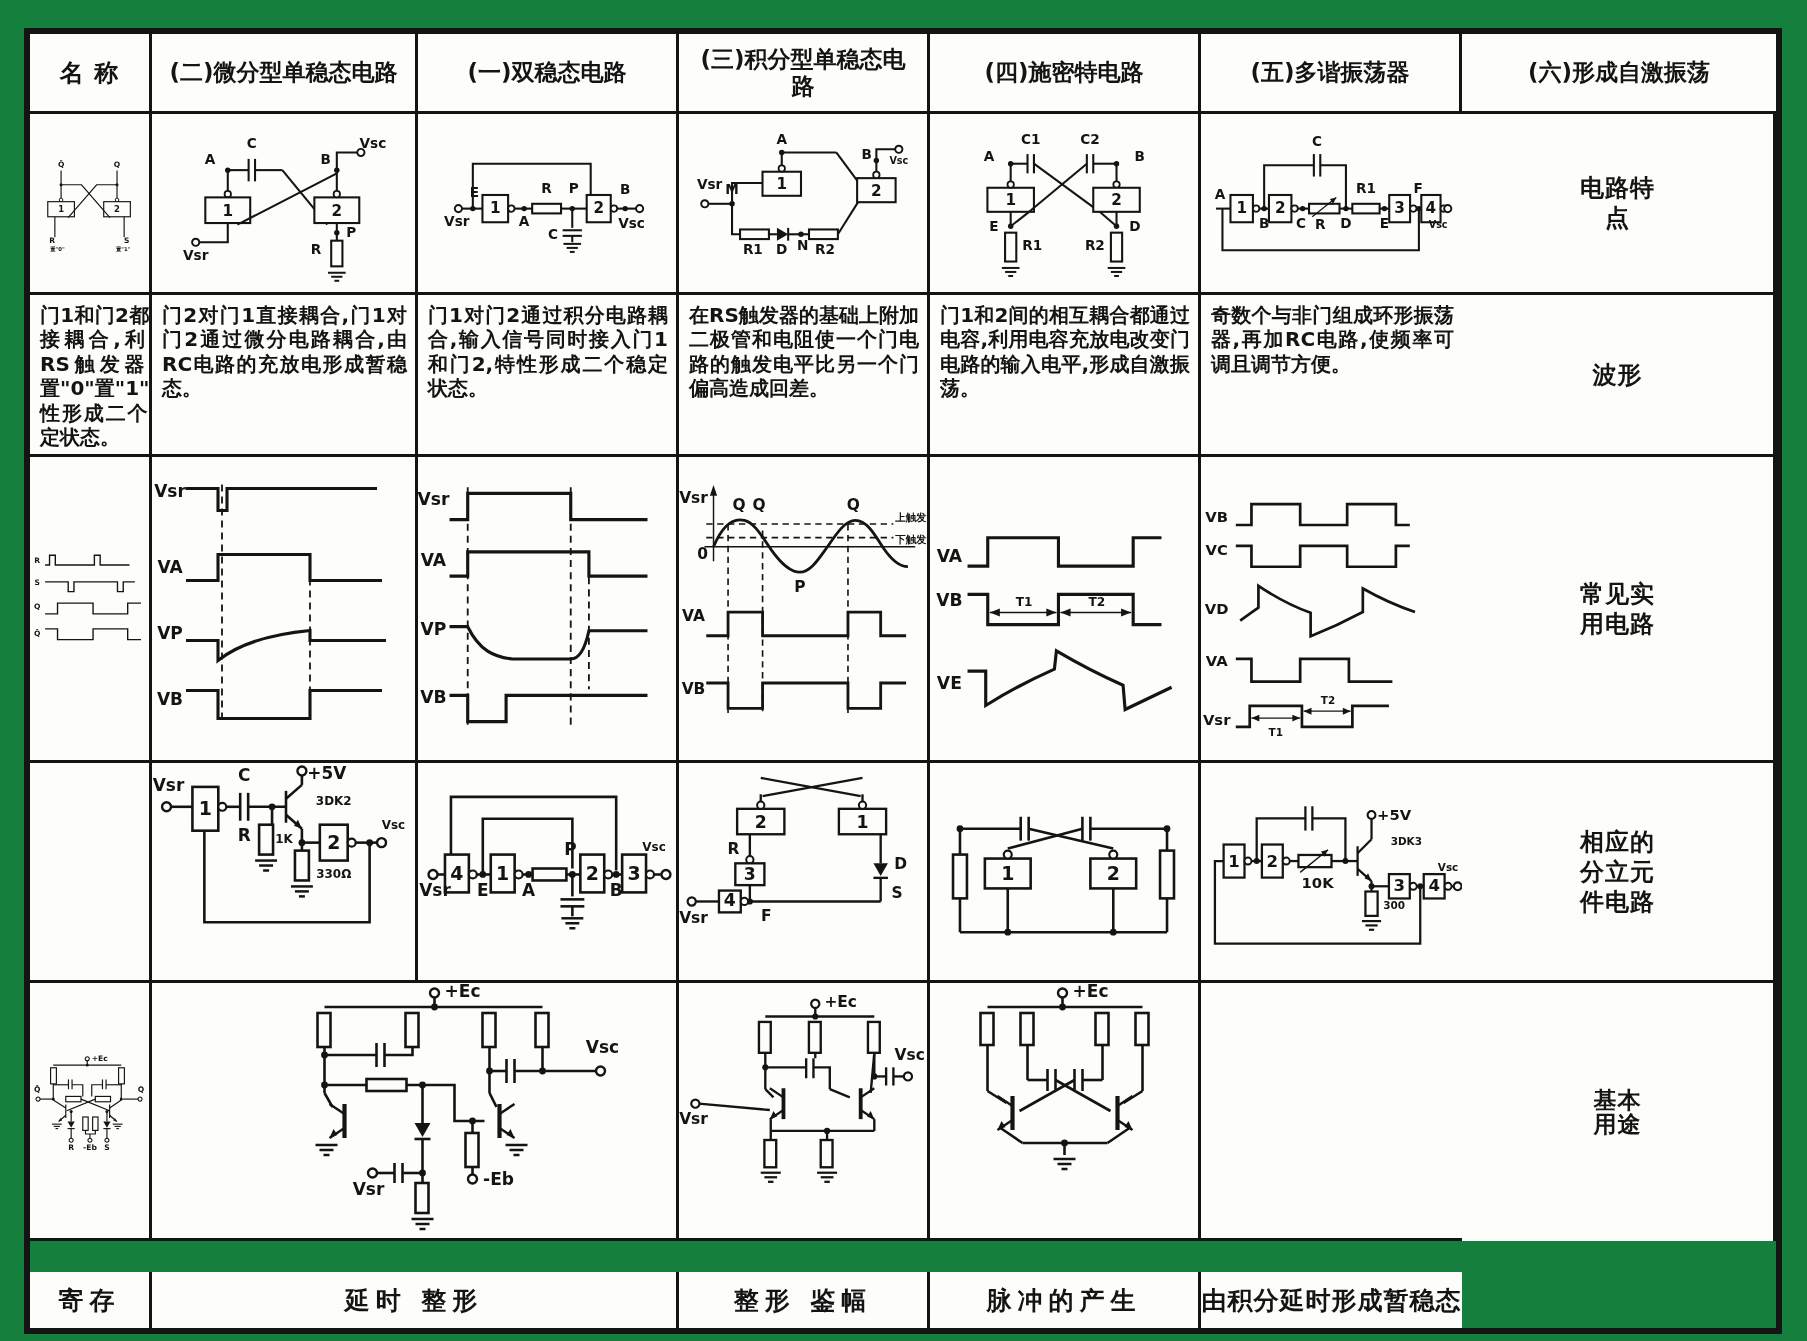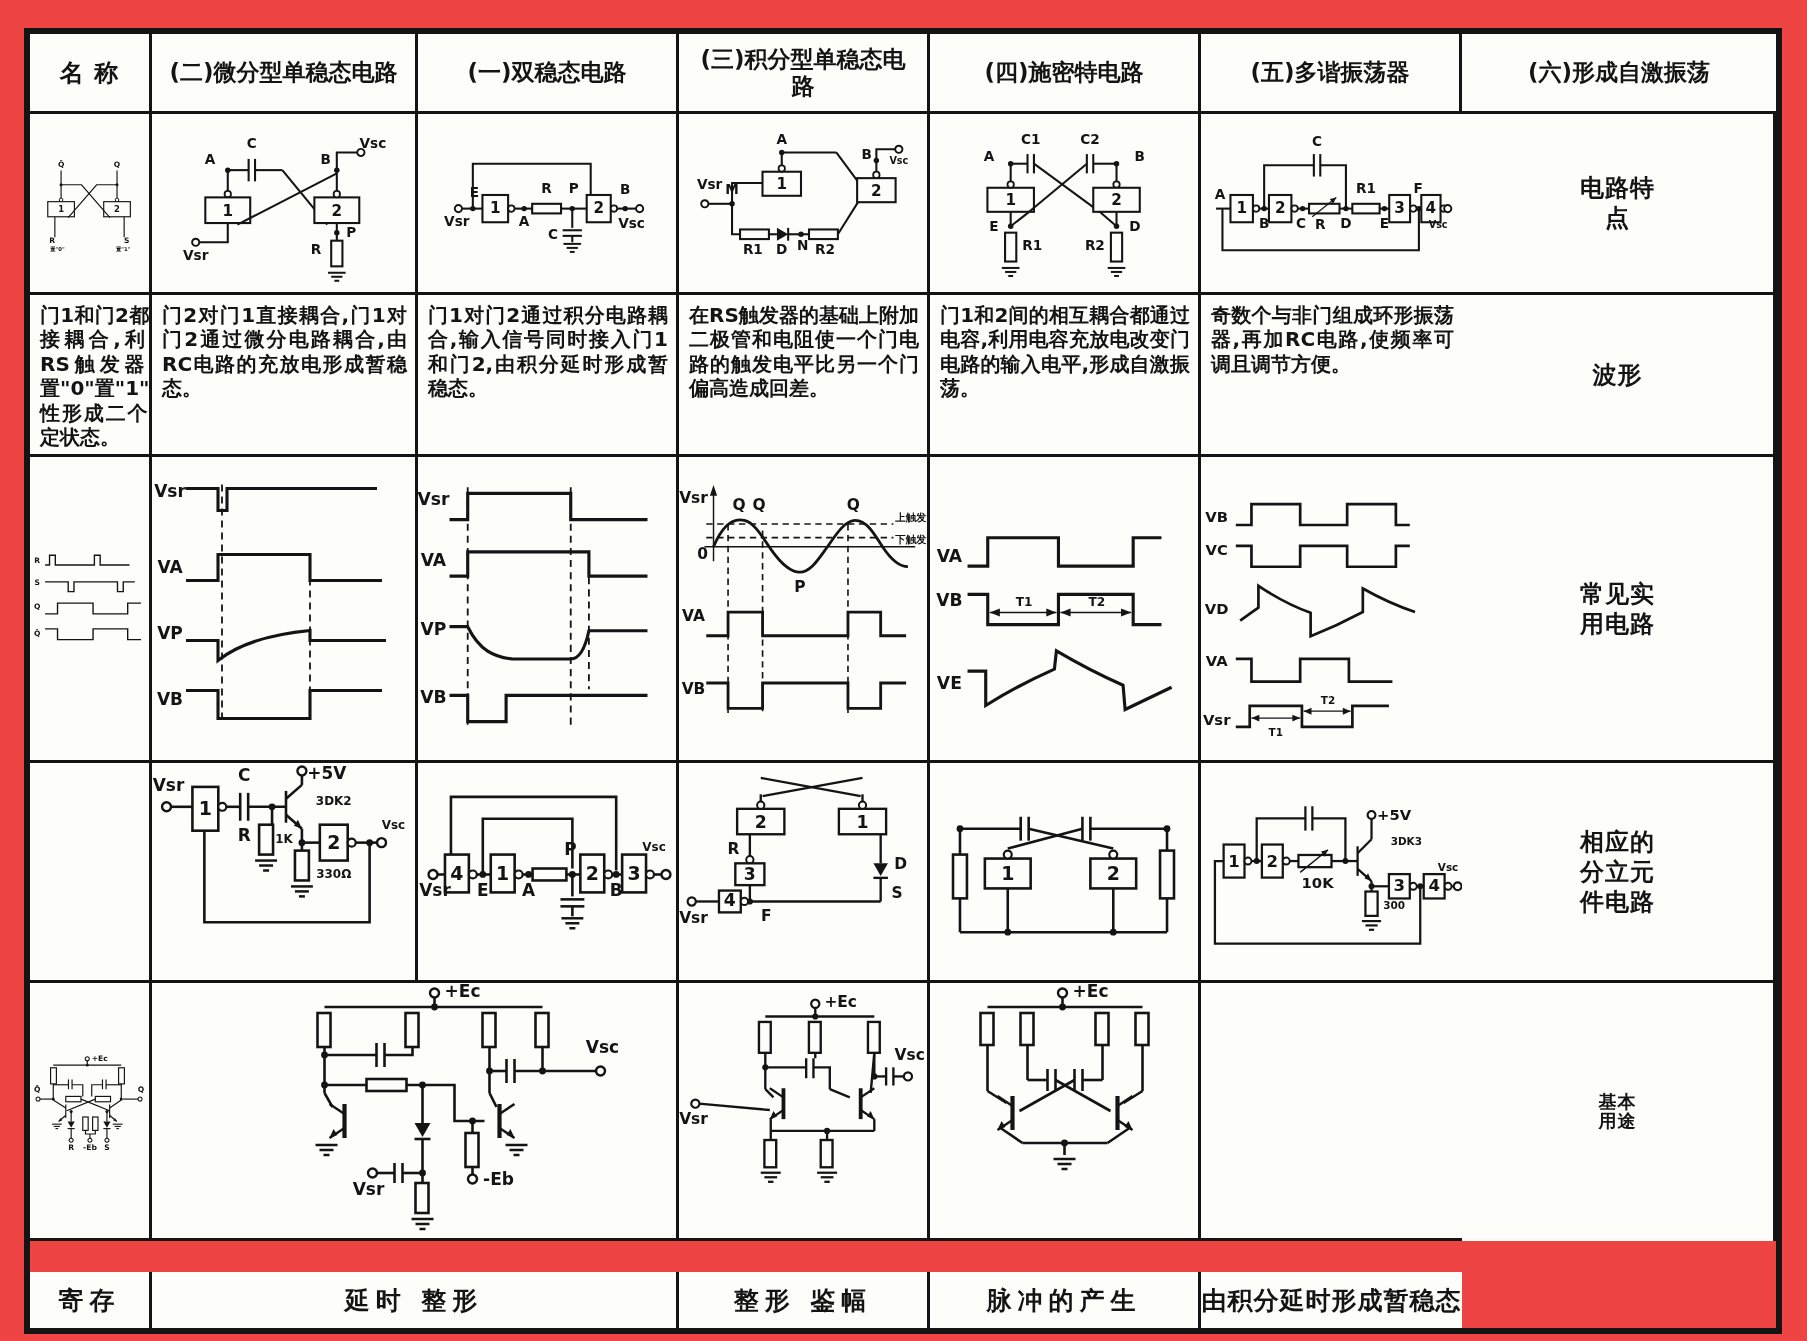--- a/index.html
+++ b/index.html
@@ -1,28 +1,28 @@
 <!DOCTYPE html>
 <html><head>
 <meta charset="utf-8">
 <style>
   html,body{margin:0;padding:0;background:#e8e8e4;}
-  .page{position:relative;width:1807px;height:1341px;background:#ef4444;overflow:hidden;
+  .page{position:relative;width:1807px;height:1341px;background:#15803d;overflow:hidden;
         font-family:"DejaVu Sans",sans-serif;color:#141414;}
   .tbl{position:absolute;left:24px;top:28px;width:1758px;height:1306px;box-sizing:border-box;
        border:6px solid #141414;display:grid;
        grid-template-columns:122px 266px 261px 251px 271px 261px auto;
        grid-template-rows:80px 181px 162px 306px 220px 258px auto;}
   .cell{border-right:3px solid #141414;border-bottom:3px solid #141414;box-sizing:border-box;
         position:relative;display:flex;align-items:center;justify-content:center;overflow:hidden;background:#fdfdfa;}
   .cl{border-right:none;}
   .rl{border-bottom:none;}
   .lab{font-weight:bold;font-size:24px;line-height:1.25;text-align:center;letter-spacing:1px;}
   .lab .inner{width:78px;}
-  .lab .narrow{width:52px;font-size:18px;line-height:1.05;}
+  .lab .narrow{width:52px;font-size:23px;line-height:1.05;}
   .hd{font-weight:bold;font-size:23px;text-align:center;line-height:1.15;padding:0 10px;}
   .feat{align-items:flex-start;justify-content:flex-start;}
   .feat .txt{font-weight:bold;font-size:20px;line-height:1.22;padding:8px 8px 4px 10px;text-align:justify;}
   .use{font-weight:bold;font-size:25px;letter-spacing:6px;text-align:center;margin-top:31px;}
   svg.cir{width:100%;height:100%;display:block;}
   .cir line,.cir polyline,.cir path,.cir rect{stroke:#141414;stroke-width:2.6;fill:none;}
   .cir rect{fill:#fdfdfa;}
   .cir polygon{fill:#141414;stroke:none;}
   .cir .wv{stroke-width:3.1;}
   .cir .dsh{stroke-dasharray:7 5;stroke-width:1.8;}
@@ -325,21 +325,21 @@
   <div class="cell lab">
         <span class="inner">电路特点</span>
       </div>
   <div class="cell feat">
         <div class="txt">门1和门2都直接耦合,利用RS触发器的置"0"置"1"特性形成二个稳定状态。</div>
       </div>
   <div class="cell feat">
         <div class="txt">门2对门1直接耦合,门1对门2通过微分电路耦合,由RC电路的充放电形成暂稳态。</div>
       </div>
   <div class="cell feat">
-        <div class="txt">门1对门2通过积分电路耦合,输入信号同时接入门1和门2,由积分延时形成暂稳态。</div>
+        <div class="txt">门1对门2通过积分电路耦合,输入信号同时接入门1和门2,特性形成二个稳定状态。</div>
       </div>
   <div class="cell feat">
         <div class="txt">在RS触发器的基础上附加二极管和电阻使一个门电路的触发电平比另一个门偏高造成回差。</div>
       </div>
   <div class="cell feat">
         <div class="txt">门1和2间的相互耦合都通过电容,利用电容充放电改变门电路的输入电平,形成自激振荡。</div>
       </div>
   <div class="cell feat cl">
         <div class="txt">奇数个与非门组成环形振荡器,再加RC电路,使频率可调且调节方便。</div>
       </div>

